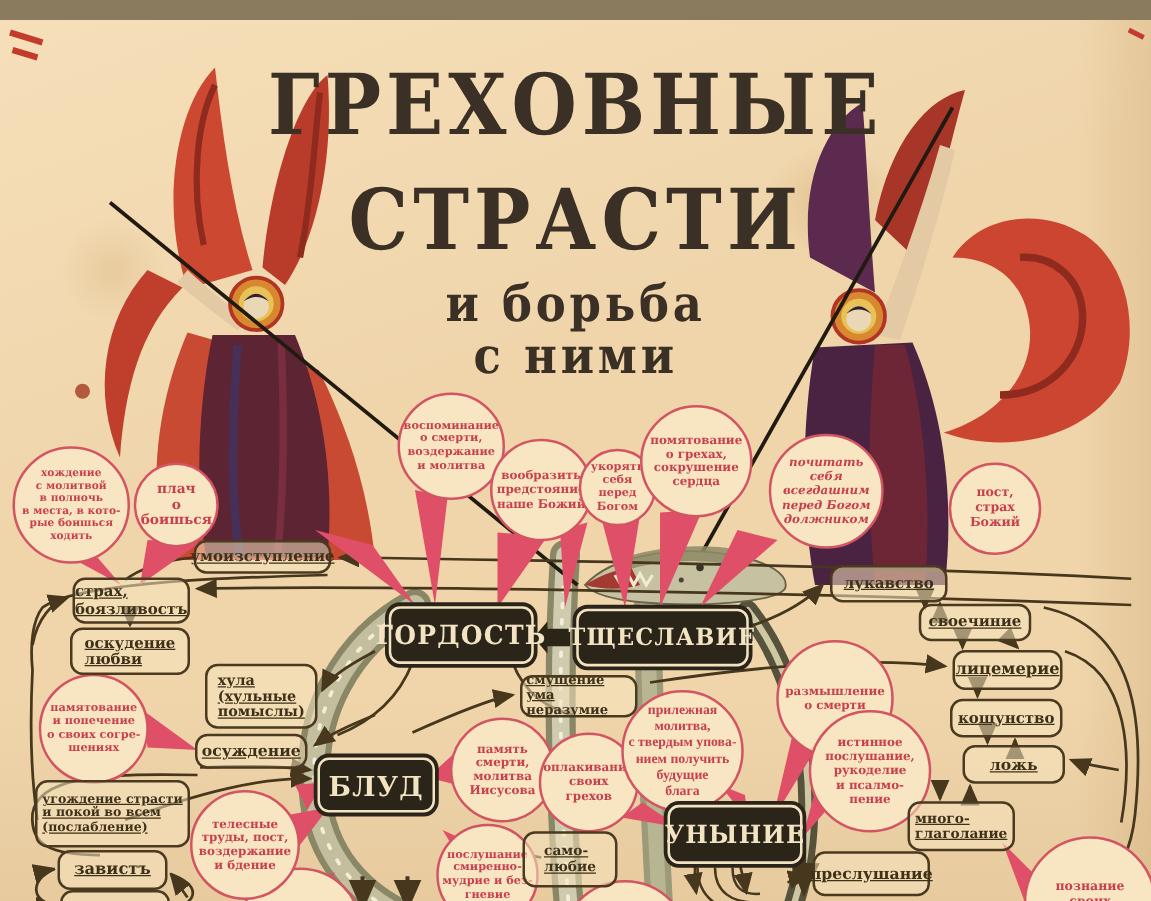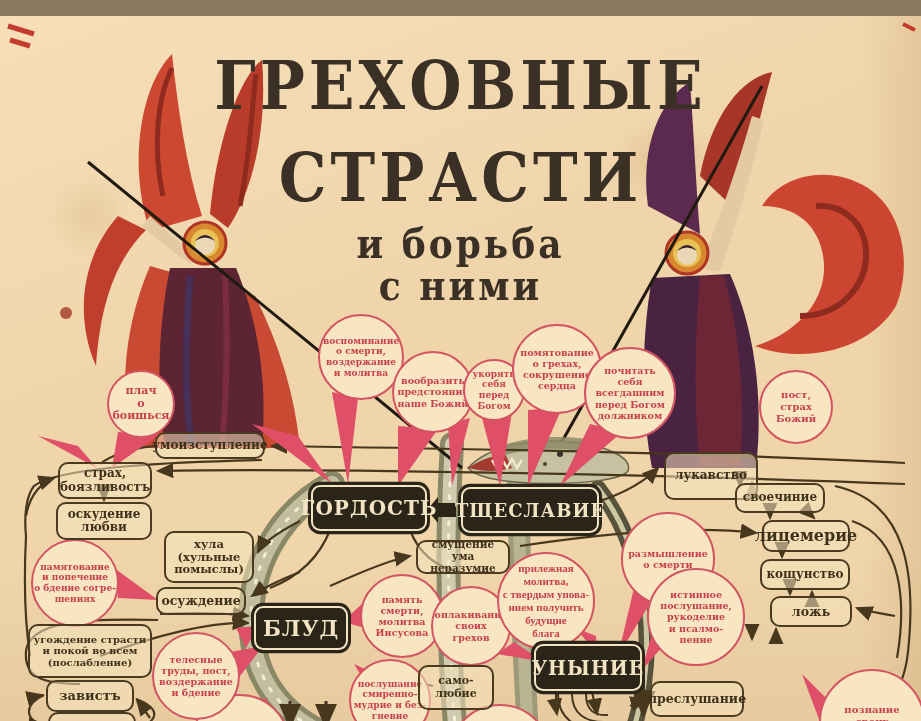--- a/index.html
+++ b/index.html
@@ -17,21 +17,21 @@
     transform:scaleY(1.12);letter-spacing:4px;}
   #t1{top:34px;font-size:60px;}
   #t2{top:126px;font-size:60px;}
   #t3{top:206px;font-size:36px;letter-spacing:3px;}
   #t4{top:248px;font-size:36px;letter-spacing:3px;}
   .remedy{position:absolute;border-radius:50%;border:2px solid #d35462;background:#f8e6c2;
     color:#c7404e;font-weight:bold;display:flex;align-items:center;justify-content:center;
     text-align:center;white-space:pre-line;line-height:1.18;box-sizing:border-box;}
   .sin{position:absolute;border:2px solid #4a3a20;border-radius:10px;background:rgba(245,228,190,.55);
     color:#3e3119;font-weight:bold;display:flex;align-items:center;justify-content:center;
-    text-align:center;white-space:pre-line;line-height:1.12;box-sizing:border-box;padding:1px 3px;}
+    text-align:left;white-space:pre-line;line-height:1.12;box-sizing:border-box;padding:1px 3px;text-decoration:underline;}
   .passion{position:absolute;background:#2b2418;color:#f2e3c2;border:2px solid #f2e3c2;
     box-shadow:0 0 0 3px #2b2418;border-radius:9px;display:flex;align-items:center;justify-content:center;
     font-weight:bold;letter-spacing:1px;box-sizing:border-box;transform:scaleY(1.05);}
 </style>
 </head>
 <body>
 
 <div id="poster">
 
   <div class="stain" style="left:590px;top:80px;width:150px;height:130px;background:radial-gradient(closest-side,rgba(186,140,74,.28),rgba(186,140,74,0) 70%);"></div>
@@ -185,48 +185,54 @@
   </svg>
 
   <div id="titleblock">
     <div id="t1" class="title-line">ГРЕХОВНЫЕ</div>
     <div id="t2" class="title-line">СТРАСТИ</div>
     <div id="t3" class="title-line">и борьба</div>
     <div id="t4" class="title-line">с ними</div>
   </div>
 
   <div id="nodes">
+      <div class="remedy" style="left: 10px; top: 341px; width: 94px; height: 94px; font-size: 8.5px;">хождение
+с молитвой
+в полночь
+в места, в кото-
+рые боишься
+ходить</div>
       <div class="remedy" style="left: 107px; top: 354px; width: 68px; height: 68px; font-size: 11px;">плач
 о боишься</div>
       <div class="remedy" style="left: 318px; top: 298px; width: 86px; height: 86px; font-size: 9px;">воспоминание
 о смерти,
 воздержание
 и молитва</div>
       <div class="remedy" style="left: 392px; top: 335px; width: 82px; height: 82px; font-size: 9.5px;">вообразить
 предстояние
 наше Божий</div>
       <div class="remedy" style="left: 463px; top: 343px; width: 62px; height: 62px; font-size: 9px;">укорять
 себя
 перед
 Богом</div>
       <div class="remedy" style="left: 512px; top: 308px; width: 90px; height: 90px; font-size: 9.5px;">помятование
 о грехах,
 сокрушение
 сердца</div>
-      <div class="remedy" style="left: 584px; top: 331px; width: 92px; height: 92px; font-size: 9.5px;">почитать
+      <div class="remedy" style="left: 615px; top: 331px; width: 92px; height: 92px; font-size: 9.5px; font-style: italic;">почитать
 себя
 всегдашним
 перед Богом
 должником</div>
       <div class="remedy" style="left: 759px; top: 354px; width: 74px; height: 74px; font-size: 10px;">пост,
 страх
 Божий</div>
       <div class="remedy" style="left: 31px; top: 523px; width: 88px; height: 88px; font-size: 9px;">памятование
 и попечение
-о бдение согре-
+о своих согре-
 шениях</div>
       <div class="remedy" style="left: 190px; top: 678px; width: 100px; height: 100px; font-size: 9px;">познание не-
 мощи своей</div>
       <div class="remedy" style="left: 152px; top: 616px; width: 88px; height: 88px; font-size: 9.5px;">телесные
 труды, пост,
 воздержание
 и бдение</div>
       <div class="remedy" style="left: 360px; top: 558px; width: 84px; height: 84px; font-size: 9.5px;">память
 смерти,
 молитва
@@ -266,24 +272,26 @@
       <div class="sin" style="left: 156px; top: 571px; width: 90px; height: 28px; font-size: 12.5px;">осуждение</div>
       <div class="sin" style="left: 28px; top: 608px; width: 124px; height: 54px; font-size: 10px;">угождение страсти
 и покой во всем
 (послабление)</div>
       <div class="sin" style="left: 46px; top: 664px; width: 88px; height: 32px; font-size: 13px;">завистъ</div>
       <div class="sin" style="left: 48px; top: 696px; width: 88px; height: 28px; font-size: 13px;">клевета</div>
       <div class="sin" style="left: 416px; top: 524px; width: 94px; height: 34px; font-size: 10.5px;">смущение ума
 неразумие</div>
       <div class="sin" style="left: 418px; top: 649px; width: 76px; height: 45px; font-size: 11px;">само-
 любие</div>
-      <div class="sin" style="left: 664px; top: 436px; width: 94px; height: 48px; font-size: 12px;">лукавство</div>
+      <div class="sin" style="left: 664px; top: 436px; width: 94px; height: 30px; font-size: 12px;">лукавство</div>
       <div class="sin" style="left: 735px; top: 467px; width: 90px; height: 30px; font-size: 12px;">своечиние</div>
-      <div class="sin" style="left: 762px; top: 504px; width: 88px; height: 32px; font-size: 16px;">лицемерие</div>
+      <div class="sin" style="left: 762px; top: 504px; width: 88px; height: 32px; font-size: 13px;">лицемерие</div>
       <div class="sin" style="left: 760px; top: 543px; width: 90px; height: 31px; font-size: 12px;">кощунство</div>
       <div class="sin" style="left: 770px; top: 580px; width: 82px; height: 31px; font-size: 12.5px;">ложь</div>
+      <div class="sin" style="left: 726px; top: 625px; width: 86px; height: 40px; font-size: 11px;">много-
+глаголание</div>
       <div class="sin" style="left: 650px; top: 665px; width: 94px; height: 36px; font-size: 12.5px;">преслушание</div>
       <div class="passion" style="left: 311px; top: 470px; width: 116px; height: 44px; font-size: 20px;">ГОРДОСТЬ</div>
       <div class="passion" style="left: 461px; top: 472px; width: 138px; height: 44px; font-size: 18px;">ТЩЕСЛАВИЕ</div>
       <div class="passion" style="left: 254px; top: 591px; width: 94px; height: 42px; font-size: 21px;">БЛУД</div>
       <div class="passion" style="left: 534px; top: 629px; width: 108px; height: 45px; font-size: 19px;">УНЫНИЕ</div>
     </div>
 </div>
 
 </body></html>

